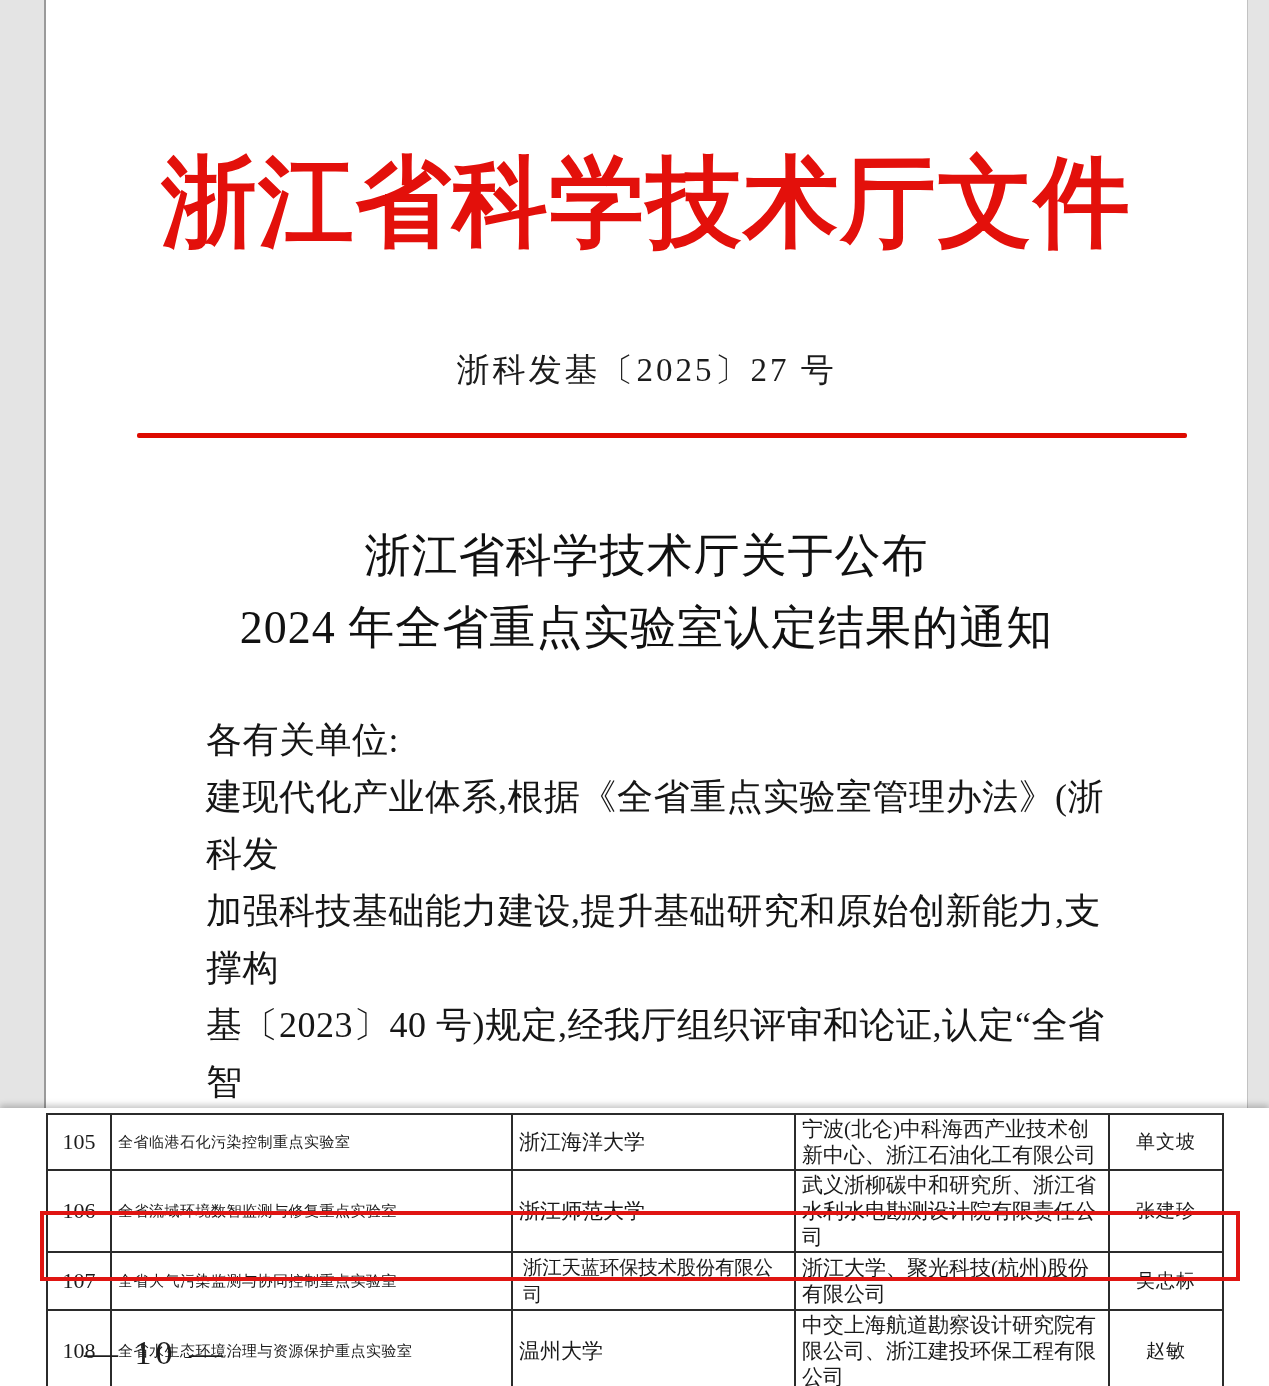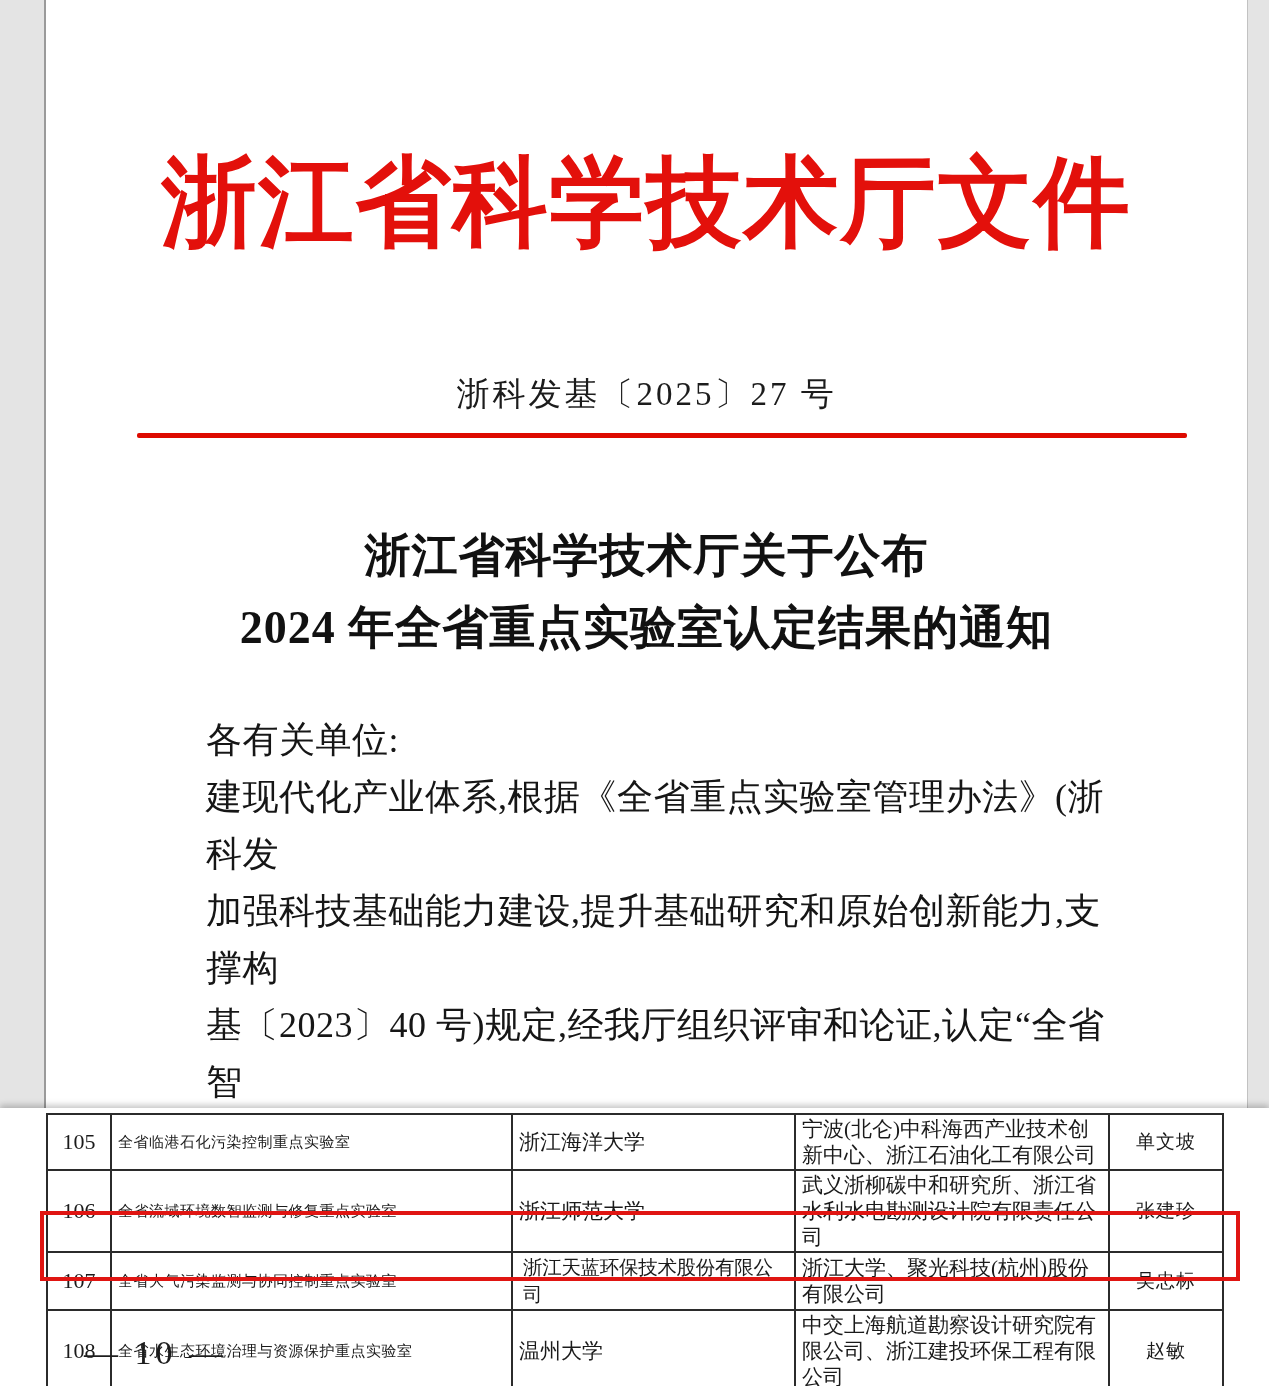--- a/index.html
+++ b/index.html
@@ -38,38 +38,37 @@
   }
 
   .doc-number {
     position: absolute;
     left: 0; top: 348px;
     width: 100%;
     text-align: center;
     font-size: 33px;
     color: #1c1c1c;
     letter-spacing: 3px;
-    margin-top: 24px;
   }
 
   .red-rule {
     position: absolute;
     left: 91px; top: 433px;
     width: 1050px; height: 5px;
     background: #dd0a00;
     border-radius: 2px;
   }
 
   .notice-title {
     position: absolute;
     left: 0;
     width: 100%;
     text-align: center;
     font-size: 46px;
-    font-weight: bold;
+    font-weight: normal;
     color: #111111;
     line-height: 64px;
     letter-spacing: 1px;
   }
   .notice-title.line1 { top: 524px; }
   .notice-title.line2 { top: 596px; }
 
   .body-text {
     position: absolute;
     left: 160px; top: 712px;

